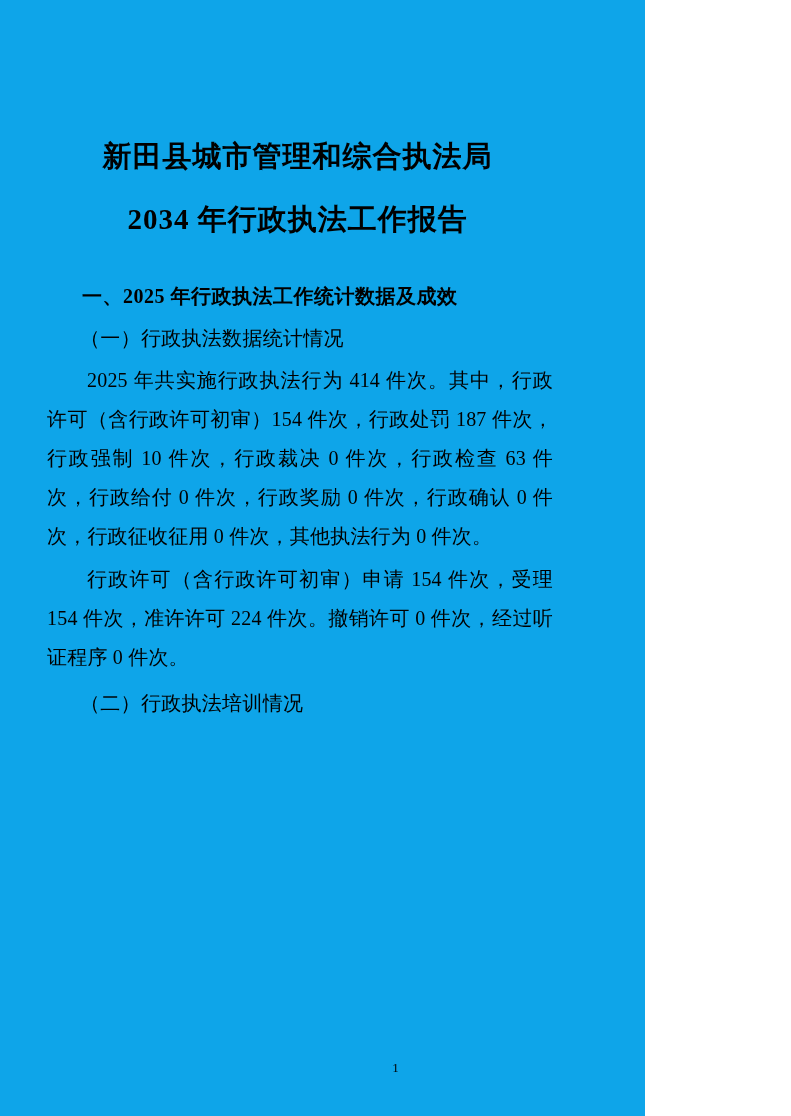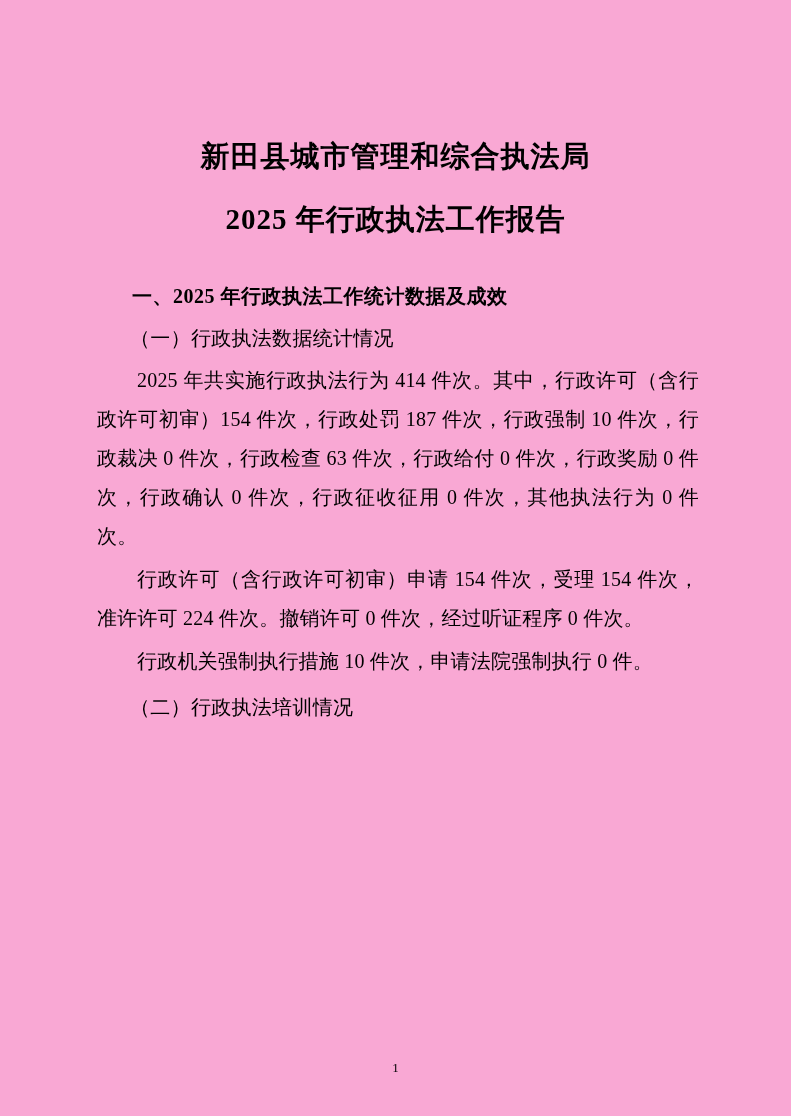--- a/index.html
+++ b/index.html
@@ -9,26 +9,26 @@
   }
   body {
     width: 791px;
     height: 1116px;
     font-family: "DejaVu Serif", "Liberation Serif", serif;
     color: #000000;
     position: relative;
     overflow: hidden;
   }
   .page {
-    width: 791px;
+    width: 645px;
     height: 1116px;
     box-sizing: border-box;
-    padding: 120px 92px 40px 92px;
+    padding: 120px 92px 40px 42px;
     position: relative;
-    background: #f9a8d4;
+    background: #0ea5e9;
   }
   .doc-title {
     text-align: center;
     font-family: "Liberation Serif", "DejaVu Serif", serif;
     font-weight: bold;
     font-size: 29px;
     line-height: 1.0;
     letter-spacing: 1px;
     margin: 0;
   }
@@ -78,31 +78,30 @@
     color: #000000;
   }
 </style>
 </head>
 <body>
 
 <div class="page">
 
   <h1 class="doc-title title-line-1">新田县城市管理和综合执法局</h1>
 
-  <h1 class="doc-title title-line-2">2025 年行政执法工作报告</h1>
+  <h1 class="doc-title title-line-2">2034 年行政执法工作报告</h1>
 
   <h2 class="section-heading">一、2025 年行政执法工作统计数据及成效</h2>
 
   <div class="sub-heading">（一）行政执法数据统计情况</div>
 
   <p class="body-text">2025 年共实施行政执法行为 414 件次。其中，行政许可（含行政许可初审）154 件次，行政处罚 187 件次，行政强制 10 件次，行政裁决 0 件次，行政检查 63 件次，行政给付 0 件次，行政奖励 0 件次，行政确认 0 件次，行政征收征用 0 件次，其他执法行为 0 件次。</p>
 
   <p class="body-text">行政许可（含行政许可初审）申请 154 件次，受理 154 件次，准许许可 224 件次。撤销许可 0 件次，经过听证程序 0 件次。</p>
 
 
-  <p class="body-text">行政机关强制执行措施 10 件次，申请法院强制执行 0 件。</p>
 
   <div class="sub-heading">（二）行政执法培训情况</div>
 
 
   <div class="page-number">1</div>
 
 </div>
 
 </body></html>

